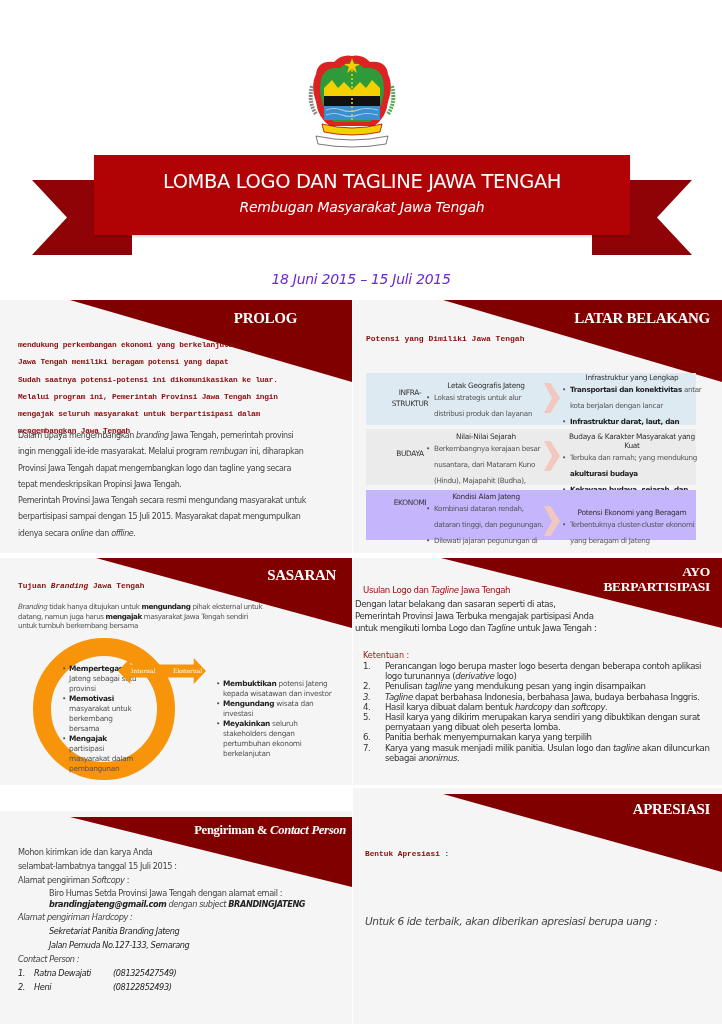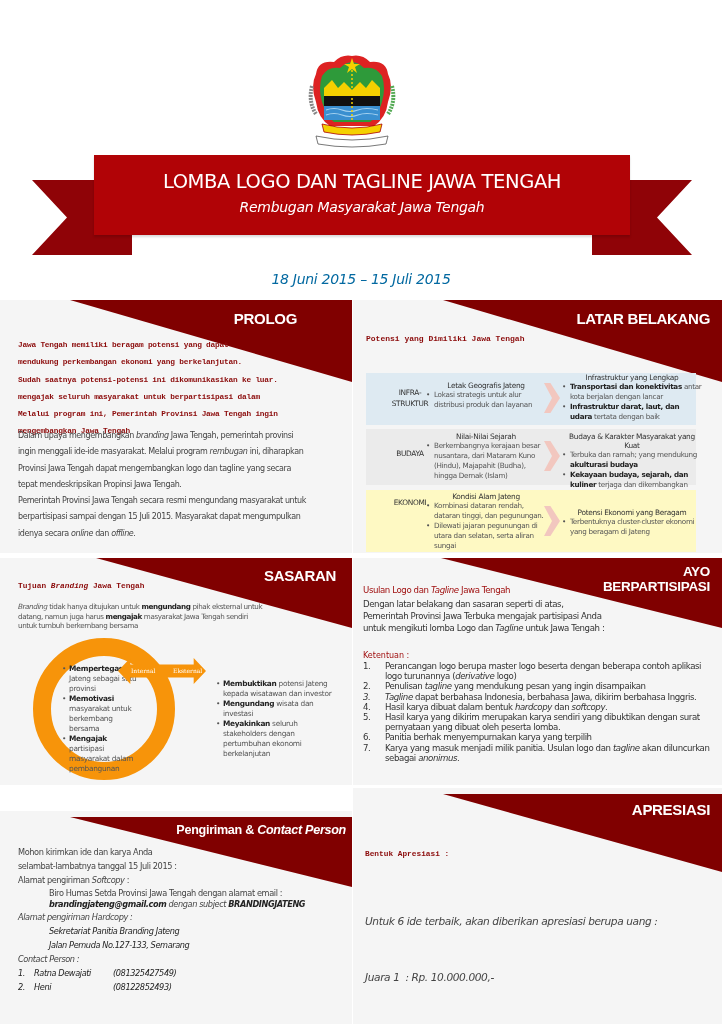--- a/index.html
+++ b/index.html
@@ -7,47 +7,47 @@
   body { position: relative; font-family: "Liberation Sans", sans-serif; color: #333; }
 
   
   .logo { position: absolute; left: 308px; top: 52px; width: 88px; height: 96px; }
   .ribbon-tail { position: absolute; top: 180px; width: 100px; height: 75px; background: #8f0307; }
   .ribbon-tail.left { left: 32px; clip-path: polygon(0 0, 100% 0, 100% 100%, 0 100%, 35% 50%); }
   .ribbon-tail.right { left: 592px; clip-path: polygon(0 0, 100% 0, 65% 50%, 100% 100%, 0 100%); }
   .ribbon-main { position: absolute; left: 94px; top: 155px; width: 536px; height: 80px; background: #b10306; box-shadow: 0 2px 2px rgba(0,0,0,0.15); }
   .ribbon-title { position: absolute; left: 94px; top: 170px; width: 536px; text-align: center; color: #fff; font-family: "DejaVu Sans", sans-serif; font-size: 19.5px; letter-spacing: -0.4px; }
   .ribbon-sub { position: absolute; left: 94px; top: 199px; width: 536px; text-align: center; color: #fff; font-family: "DejaVu Sans", sans-serif; font-style: italic; font-size: 14px; letter-spacing: -0.3px; }
-  .date { position: absolute; left: 0; top: 271px; width: 722px; text-align: center; font-family: "DejaVu Sans", sans-serif; font-style: italic; font-size: 14px; letter-spacing: -0.3px; color: #0369a1; }
+  .date { position: absolute; left: 0; top: 271px; width: 722px; text-align: center; font-family: "DejaVu Sans", sans-serif; font-style: italic; font-size: 14px; letter-spacing: -0.3px; color: #6d28d9; }
 
   
   .panel { position: absolute; background: #f5f5f5; overflow: hidden; }
   .p-prolog { left: 0; top: 300px; width: 352px; height: 253px; }
   .p-latar { left: 353px; top: 300px; width: 369px; height: 253px; }
   .p-sasaran { left: 0; top: 558px; width: 352px; height: 227px; }
   .p-ayo { left: 353px; top: 558px; width: 369px; height: 227px; }
   .p-kirim { left: 0; top: 811px; width: 352px; height: 236px; }
   .p-apre { left: 353px; top: 788px; width: 369px; height: 236px; }
 
   .wedge { position: absolute; background: #800000; clip-path: polygon(0 0, 100% 0, 100% 100%); }
-  .wedge-title { position: absolute; color: #fff; font-weight: bold; font-family: Liberation Sans, sans-serif; letter-spacing: -0.3px; text-align: right; }
+  .wedge-title { position: absolute; color: #fff; font-weight: bold; font-family: Liberation Serif, serif; letter-spacing: -0.3px; text-align: right; }
 
   .red-bold { color: #8b0a0a; font-weight: bold; font-family: Liberation Mono, monospace; }
   .txt { font-family: "DejaVu Sans", sans-serif; color: #444; letter-spacing: -0.4px; }
   .b { font-weight: bold; color: #222; }
   .i { font-style: italic; }
 
   
   .lrow { position: absolute; left: 13px; width: 330px; font-family: "DejaVu Sans", sans-serif; font-size: 7.2px; color: #555; letter-spacing: -0.3px; }
   .lrow .cat { position: absolute; left: 16px; width: 56px; text-align: center; color: #333; font-size: 7.4px; }
   .lrow .mid { position: absolute; left: 60px; width: 120px; }
   .lrow .mid h5, .lrow .rt h5 { font-weight: normal; color: #333; text-align: center; font-size: 7.4px; }
   .lrow .rt { position: absolute; left: 196px; width: 140px; }
   .lrow ul { list-style: none; }
-  .lrow li { padding-left: 8px; position: relative; line-height: 10px; }
+  .lrow li { padding-left: 8px; position: relative; line-height: 16px; }
   .lrow li::before { content: "•"; position: absolute; left: 0; }
   .lrow .arrow { position: absolute; left: 178px; width: 16px; height: 30px; background: #f2c7bf; clip-path: polygon(0 0, 40% 0, 100% 50%, 40% 100%, 0 100%, 50% 50%); }
 
   
   .ring { position: absolute; left: 33px; top: 80px; width: 142px; height: 142px; border-radius: 50%; border: 18px solid #f7940a; }
   .ring-list, .ext-list { position: absolute; font-family: "DejaVu Sans", sans-serif; font-size: 7.4px; color: #555; letter-spacing: -0.3px; list-style: none; line-height: 10px; }
   .ring-list li, .ext-list li { position: relative; padding-left: 7px; }
   .ring-list li::before, .ext-list li::before { content: "•"; position: absolute; left: 0; }
   .dbl-arrow { position: absolute; left: 118px; top: 100px; width: 88px; height: 26px; background: #f7940a; clip-path: polygon(0 50%, 14% 0, 14% 25%, 86% 25%, 86% 0, 100% 50%, 86% 100%, 86% 75%, 14% 75%, 14% 100%); }
   .arr-lbl { position: absolute; top: 109px; font-size: 6px; color: #fff; font-family: "DejaVu Serif", serif; }
@@ -83,25 +83,25 @@
 <div class="ribbon-tail right"></div>
 <div class="ribbon-main"></div>
 <div class="ribbon-title">LOMBA LOGO DAN TAGLINE JAWA TENGAH</div>
 <div class="ribbon-sub">Rembugan Masyarakat Jawa Tengah</div>
 <div class="date">18 Juni 2015 – 15 Juli 2015</div>
 
 <section class="panel p-prolog">
   <div class="wedge" style="left:70px; top:0; width:282px; height:82px;"></div>
   <div class="wedge-title" style="right:55px; top:10px; font-size:15px;">PROLOG</div>
   <div class="red-bold" style="position:absolute; left:18px; top:37px; font-size:7.8px; line-height:17.3px; letter-spacing:-0.2px;">
+    <div>mendukung perkembangan ekonomi yang berkelanjutan.</div>
     <div>Jawa Tengah memiliki beragam potensi yang dapat</div>
-    <div>mendukung perkembangan ekonomi yang berkelanjutan.</div>
     <div>Sudah saatnya potensi-potensi ini dikomunikasikan ke luar.</div>
+    <div>Melalui program ini, Pemerintah Provinsi Jawa Tengah ingin</div>
     <div>mengajak seluruh masyarakat untuk berpartisipasi dalam</div>
-    <div>Melalui program ini, Pemerintah Provinsi Jawa Tengah ingin</div>
     <div>mengembangkan Jawa Tengah</div>
   </div>
   <div class="txt" style="position:absolute; left:18px; top:128px; width:290px; font-size:8px; line-height:16.3px;">
     <p><span>Dalam upaya mengembangkan </span><span class="i">branding</span><span> Jawa Tengah, pemerintah provinsi ingin menggali ide-ide masyarakat. Melalui program </span><span class="i">rembugan</span><span> ini, diharapkan Provinsi Jawa Tengah dapat mengembangkan logo dan tagline yang secara tepat mendeskripsikan Propinsi Jawa Tengah.</span></p>
     <p><span>Pemerintah Provinsi Jawa Tengah secara resmi mengundang masyarakat untuk berpartisipasi sampai dengan 15 Juli 2015. Masyarakat dapat mengumpulkan idenya secara </span><span class="i">online</span><span> dan </span><span class="i">offline</span><span>.</span></p>
   </div>
 </section>
 
 <section class="panel p-latar">
   <div class="wedge" style="left:90px; top:0; width:279px; height:82px;"></div>
@@ -140,21 +140,21 @@
     <div class="arrow" style="top:12px;"></div>
     <div class="rt" style="top:3px;">
       <h5>Budaya &amp; Karakter Masyarakat yang Kuat</h5>
       <ul>
         <li><span>Terbuka dan ramah; yang mendukung </span><span class="b">akulturasi budaya</span></li>
         <li><span class="b">Kekayaan budaya, sejarah, dan kuliner</span><span> terjaga dan dikembangkan</span></li>
       </ul>
     </div>
   </div>
 
-  <div class="lrow" style="top:190px; height:62px; background:#fef9c3;text-decoration:underline;">
+  <div class="lrow" style="top:190px; height:50px; background:#c4b5fd;text-decoration:underline;">
     <div class="cat" style="top:8px;">EKONOMI</div>
     <div class="mid" style="top:2px;">
       <h5>Kondisi Alam Jateng</h5>
       <ul>
         <li>Kombinasi dataran rendah, dataran tinggi, dan pegunungan.</li>
         <li>Dilewati jajaran pegunungan di utara dan selatan, serta aliran sungai</li>
       </ul>
     </div>
     <div class="arrow" style="top:16px;"></div>
     <div class="rt" style="top:18px;">
@@ -188,30 +188,30 @@
   </ul>
 </section>
 
 <section class="panel p-ayo">
   <div class="wedge" style="left:88px; top:0; width:281px; height:70px;"></div>
   <div class="wedge-title" style="right:12px; top:6px; font-size:13.5px; line-height:15px;">
       <div>AYO</div>
       <div>BERPARTISIPASI</div>
     </div>
   <div style="position:absolute; left:10px; top:27px; font-family:'DejaVu Sans',sans-serif; font-size:8.6px; color:#a01010; letter-spacing:-0.4px;"><span>Usulan Logo dan </span><span class="i">Tagline</span><span> Jawa Tengah</span></div>
-  <div class="txt" style="position:absolute; left:10px; top:40px; font-size:8.6px; line-height:12px; color:#333;">
+  <div class="txt" style="position:absolute; left:2px; top:40px; font-size:8.6px; line-height:12px; color:#333;">
     <div>Dengan latar belakang dan sasaran seperti di atas,</div>
     <div>Pemerintah Provinsi Jawa Terbuka mengajak partisipasi Anda</div>
     <div><span>untuk mengikuti lomba Logo dan </span><span class="i">Tagline</span><span> untuk Jawa Tengah :</span></div>
   </div>
   <div style="position:absolute; left:10px; top:93px; font-family:'DejaVu Sans',sans-serif; font-size:8px; color:#a01010;">Ketentuan :</div>
   <ol class="ol" style="left:10px; top:103px; width:350px;">
     <li><span class="n">1.</span><span>Perancangan logo berupa master logo beserta dengan beberapa contoh aplikasi logo turunannya (</span><span class="i">derivative</span><span> logo)</span></li>
     <li><span class="n">2.</span><span>Penulisan </span><span class="i">tagline</span><span> yang mendukung pesan yang ingin disampaikan</span></li>
-    <li><span class="n i">3.</span><span class="i">Tagline</span><span> dapat berbahasa Indonesia, berbahasa Jawa, dikirim berbahasa Inggris.</span></li>
+    <li><span class="n i">3.</span><span class="i">Tagline</span><span> dapat berbahasa Indonesia, berbahasa Jawa, budaya berbahasa Inggris.</span></li>
     <li><span class="n">4.</span><span>Hasil karya dibuat dalam bentuk </span><span class="i">hardcopy</span><span> dan </span><span class="i">softcopy</span><span>.</span></li>
     <li><span class="n">5.</span><span>Hasil karya yang dikirim merupakan karya sendiri yang dibuktikan dengan surat pernyataan yang dibuat oleh peserta lomba.</span></li>
     <li><span class="n">6.</span><span>Panitia berhak menyempurnakan karya yang terpilih</span></li>
     <li><span class="n">7.</span><span>Karya yang masuk menjadi milik panitia. Usulan logo dan </span><span class="i">tagline</span><span> akan diluncurkan sebagai </span><span class="i">anonimus</span><span>.</span></li>
   </ol>
 </section>
 
 <section class="panel p-kirim">
   <div class="wedge" style="left:70px; top:6px; width:282px; height:70px;"></div>
   <div class="wedge-title" style="right:6px; top:12px; font-size:12.6px;"><span>Pengiriman &amp; </span><span class="i">Contact Person</span></div>
@@ -233,20 +233,19 @@
     <div class="i" style="position:relative; height:14px; color:#222;"><span>2.</span><span style="position:absolute; left:16px;">Heni</span><span style="position:absolute; left:95px;">(08122852493)</span></div>
   </div>
 </section>
 
 <section class="panel p-apre">
   <div class="wedge" style="left:90px; top:6px; width:279px; height:78px;"></div>
   <div class="wedge-title" style="right:12px; top:13px; font-size:15px;">APRESIASI</div>
   <div class="red-bold" style="position:absolute; left:12px; top:62px; font-size:7.8px;">Bentuk Apresiasi :</div>
   <div class="prize" style="position:absolute; left:12px; top:86px;">
     <div>Untuk 6 ide terbaik, akan diberikan apresiasi berupa uang :</div>
-    <div>Juara 1  : Rp. 10.000.000,-</div>
     
     
     
     
     
   </div>
 </section>
 
 </body></html>

